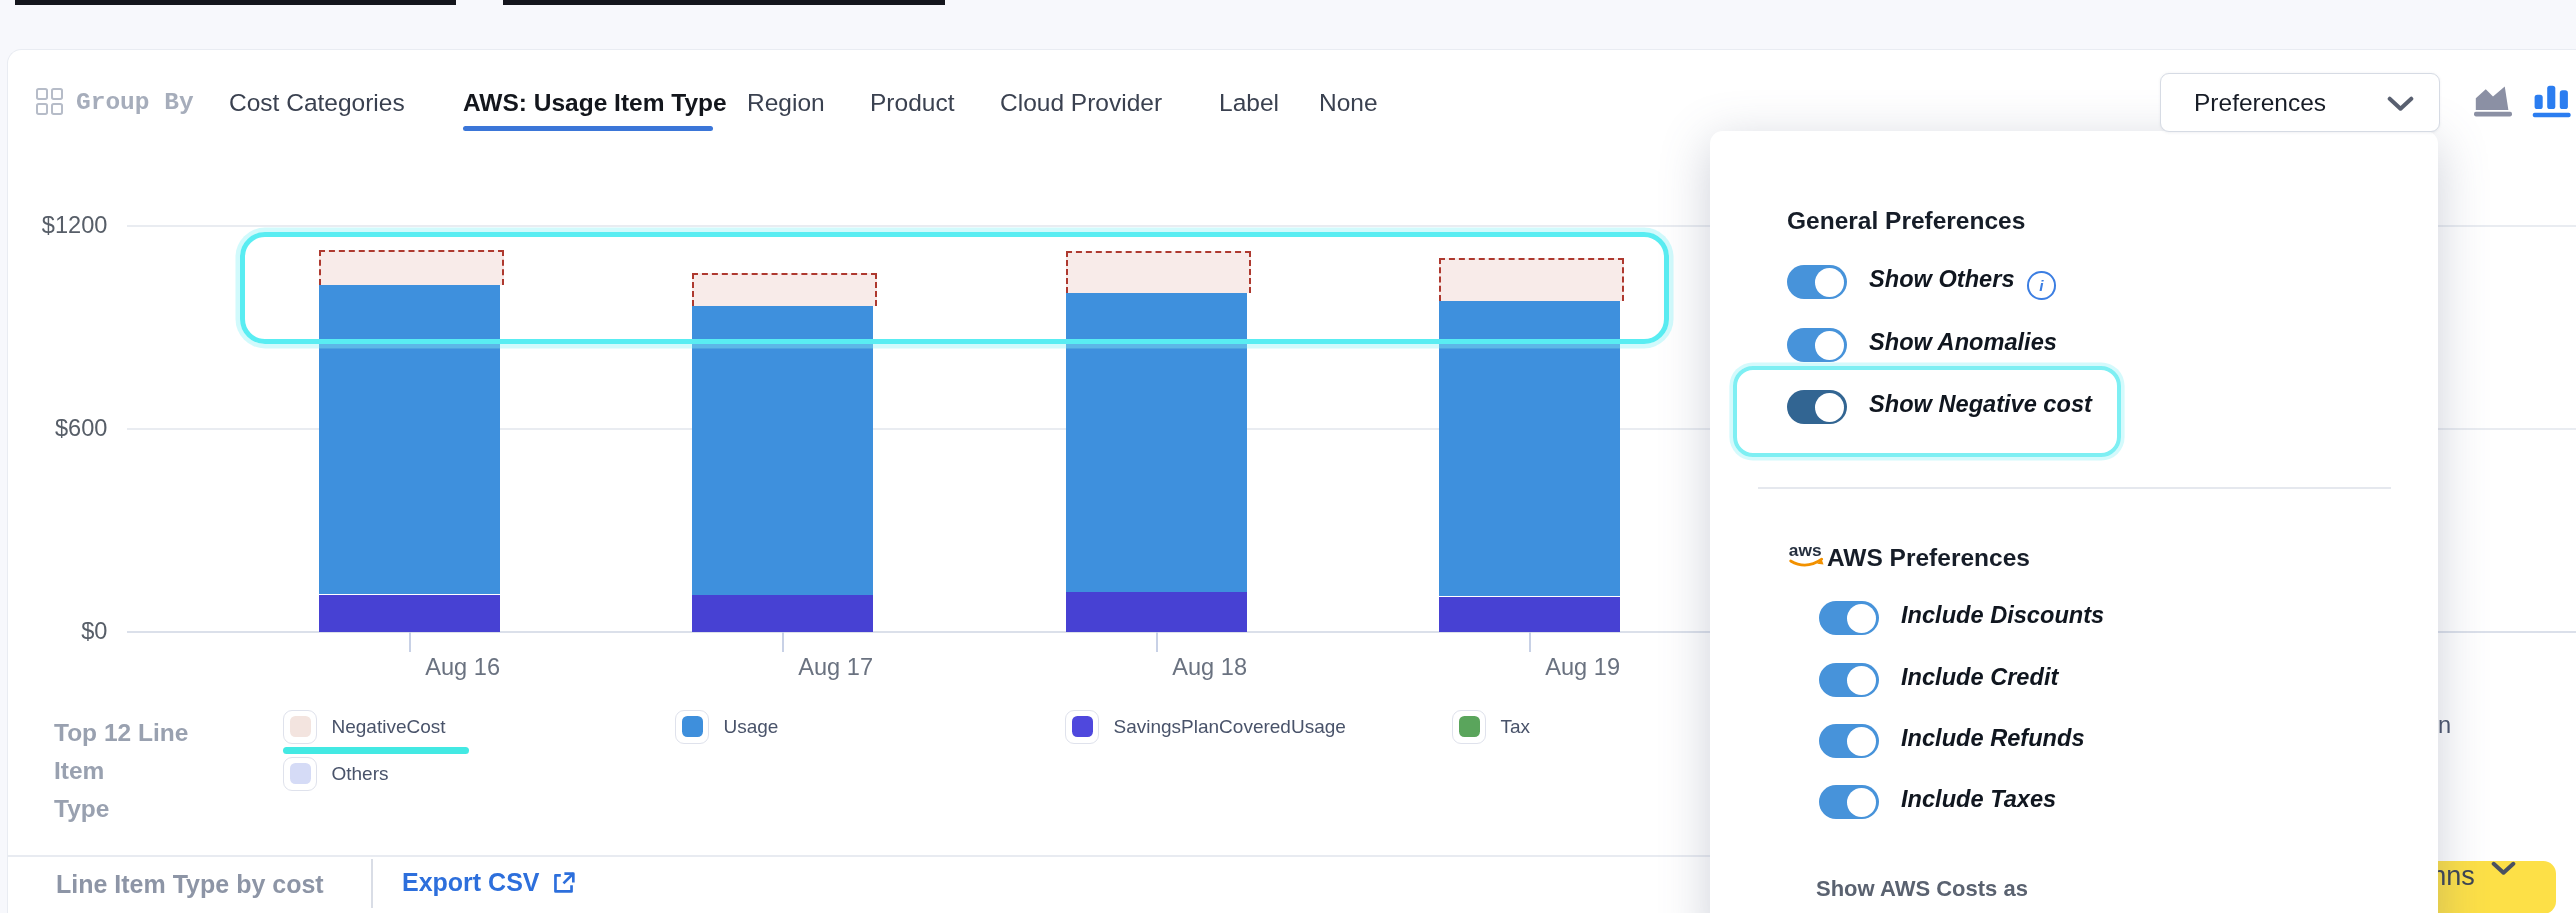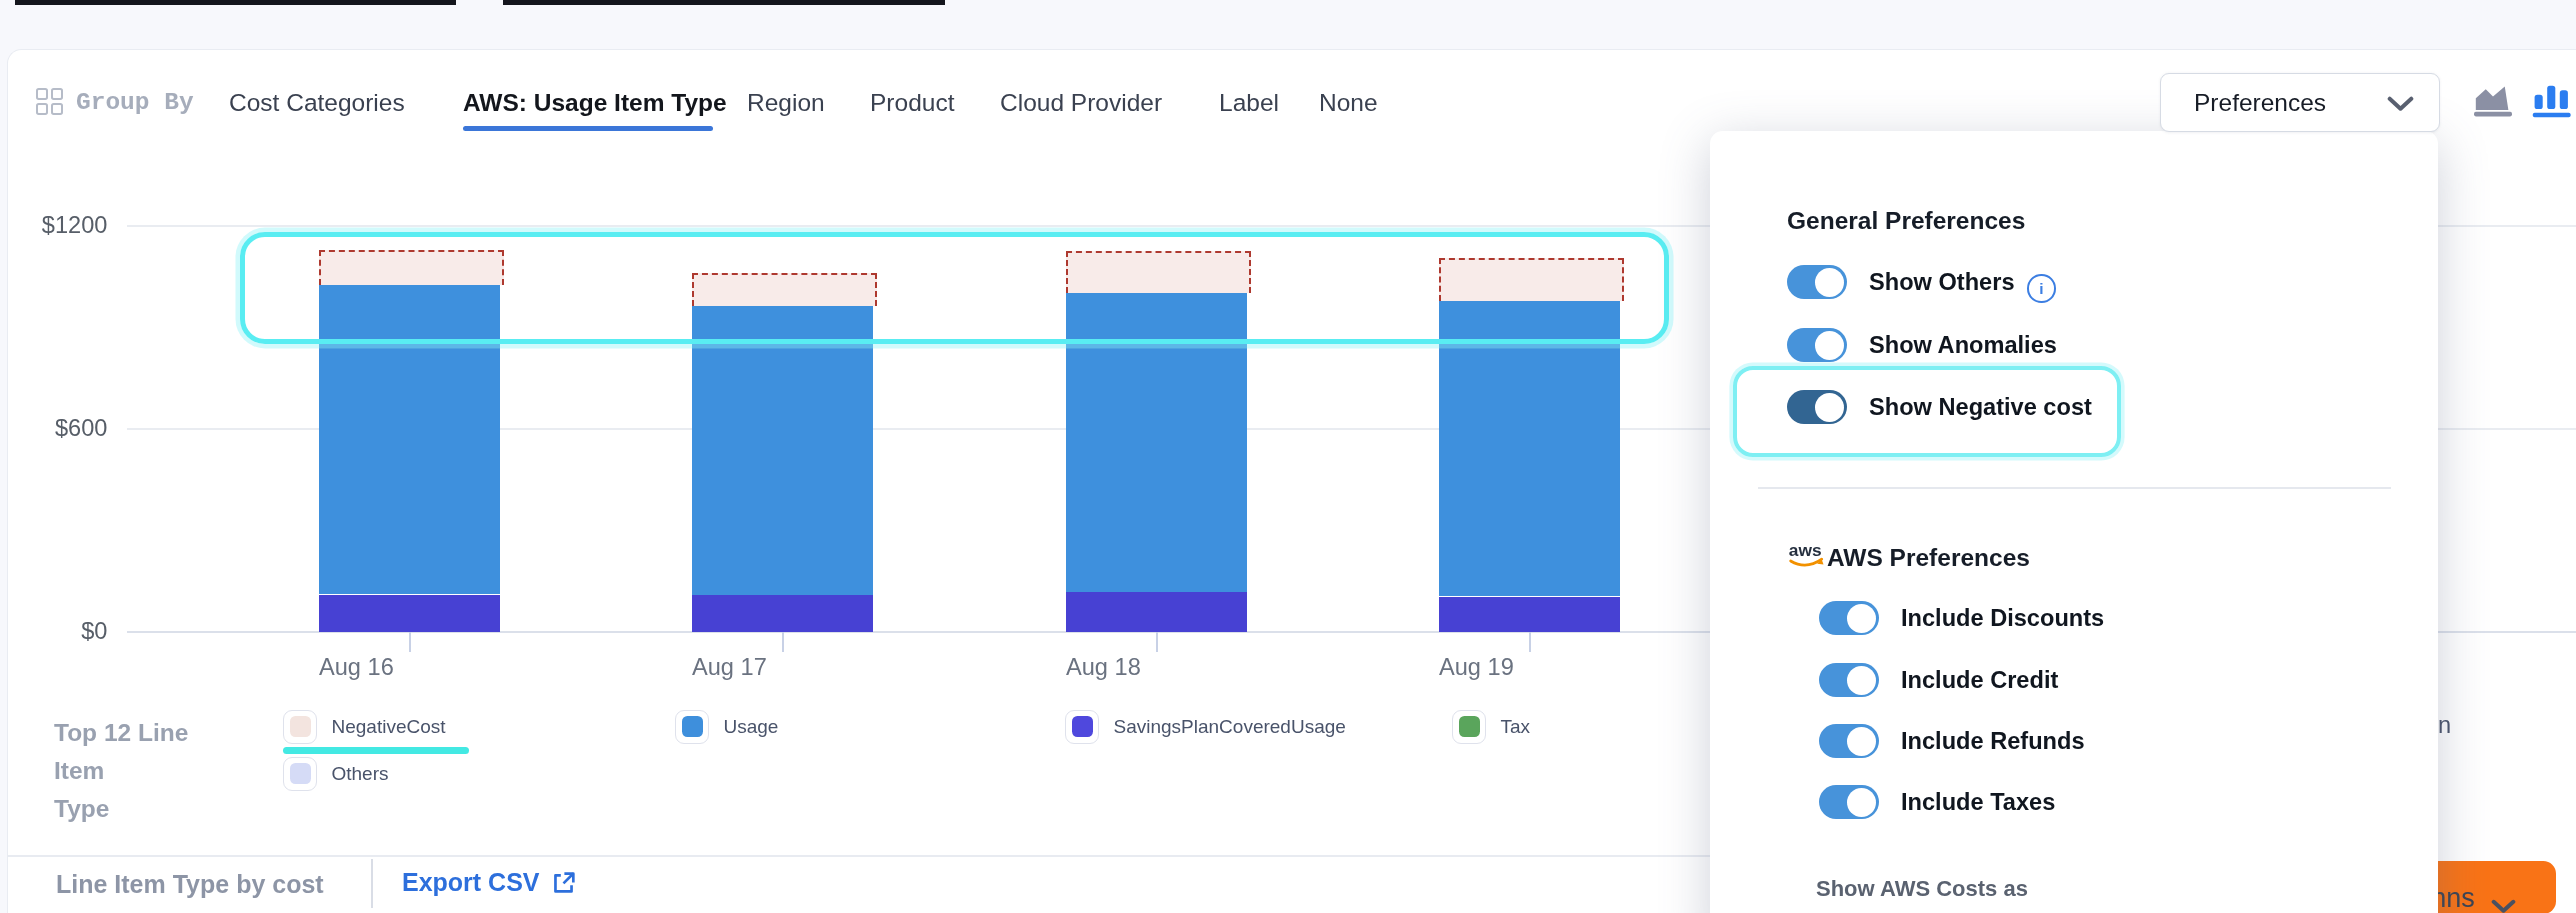--- a/index.html
+++ b/index.html
@@ -27,21 +27,21 @@
   .prefs-btn span{font-size:24.5px;color:#171c26;margin-left:33px;}
   .prefs-btn svg{position:absolute;right:25px;top:22px;}
 
   
   .gridline{position:absolute;left:127px;width:2449px;height:1.8px;background:#e9ecf1;}
   .gridline.zero{background:#dbe0ea;}
   .ylabel{position:absolute;width:102px;text-align:right;font-size:23.6px;color:#575e68;}
   .bar-seg{position:absolute;}
   .bar-neg{position:absolute;border:2.7px dashed #ae392f;border-bottom:none;}
   .xtick{position:absolute;width:1.8px;height:20px;top:632px;background:#c8d1e6;}
-  .xlabel{position:absolute;width:181px;text-align:left;top:654px;font-size:23.6px;color:#6a7280;}
+  .xlabel{position:absolute;width:181px;text-align:right;top:654px;font-size:23.6px;color:#6a7280;}
 
   .chart-highlight{position:absolute;left:240px;top:232px;width:1419px;height:102px;border-radius:25px;
                    border:5.4px solid #59edf2;box-shadow:0 0 0 4.5px rgba(140,243,247,.40);z-index:12;pointer-events:none;}
 
   
   .legend-title{position:absolute;left:54px;top:714px;width:190px;font-size:24.5px;font-weight:700;color:#99a1b0;line-height:38px;}
   .lg-item{position:absolute;display:flex;align-items:center;height:33px;cursor:pointer;}
   .lg-swatch{width:32px;height:32px;border:1.8px solid #dfe2ec;border-radius:9px;background:#fff;
              display:flex;align-items:center;justify-content:center;}
   .lg-swatch i{display:block;width:21px;height:21px;border-radius:5.4px;}
@@ -54,31 +54,31 @@
   .footer-title{position:absolute;left:56px;top:870px;font-size:25px;font-weight:700;color:#8d95a6;}
   .footer-vdiv{position:absolute;left:371px;top:859px;width:1.8px;height:49px;background:#d9dde6;}
   .export-link{position:absolute;left:402px;top:868px;font-size:25px;font-weight:700;color:#2d6fdc;display:flex;align-items:center;gap:11px;cursor:pointer;}
 
   
   #panel{position:absolute;left:1710px;top:131px;width:728px;height:816px;background:#fff;border-radius:12.7px;
          box-shadow:0 11px 50px rgba(90,100,130,.30);z-index:20;}
   .panel-h{position:absolute;font-size:24.5px;font-weight:700;color:#161d28;white-space:nowrap;}
   .toggle{position:absolute;width:60px;height:34px;border-radius:17px;cursor:pointer;}
   .toggle .knob{position:absolute;right:2.7px;top:2.7px;width:29px;height:29px;border-radius:50%;background:#fff;}
-  .t-label{position:absolute;font-size:23.6px;font-weight:700;color:#10161f;line-height:34px;white-space:nowrap;}
+  .t-label{position:absolute;font-size:23.6px;font-weight:700;color:#10161f;line-height:28px;white-space:nowrap;font-style:italic;}
   .neg-highlight{position:absolute;left:1733px;top:366px;width:380px;height:83px;border-radius:20px;
                  border:4.5px solid #7eeff3;box-shadow:0 0 0 3.6px rgba(170,246,249,.5);z-index:21;pointer-events:none;}
   .panel-divider{position:absolute;left:1758px;top:487px;width:633px;height:1.8px;background:#e5e8ee;}
   .info-icon{display:inline-flex;align-items:center;justify-content:center;width:24.5px;height:24.5px;border:2.3px solid #3c7ee2;
              border-radius:50%;color:#3c7ee2;font-size:15.4px;font-weight:700;margin-left:12.7px;vertical-align:-3.6px;cursor:pointer;}
   .show-costs{position:absolute;left:1816px;top:876px;font-size:22px;font-weight:700;color:#5a6270;z-index:22;}
 
   
-  .mini-dd{position:absolute;left:2415px;top:861px;width:141px;height:53px;background:#f97316;border-radius:12.7px;
-           display:flex;align-items:flex-end;z-index:15;cursor:pointer;}
+  .mini-dd{position:absolute;left:2415px;top:861px;width:141px;height:53px;background:#fde047;border-radius:12.7px;
+           display:flex;align-items:flex-start;z-index:15;cursor:pointer;}
   .mini-dd span{font-size:27px;color:#3c4453;margin-left:16.3px;}
   .mini-dd svg{margin-left:16.3px;}
 </style>
 </head>
 <body>
 
 <div id="stage">
 
   <div class="topstrip" style="left:15.4px;width:441px;"></div>
   <div class="topstrip" style="left:503px;width:442px;"></div>

